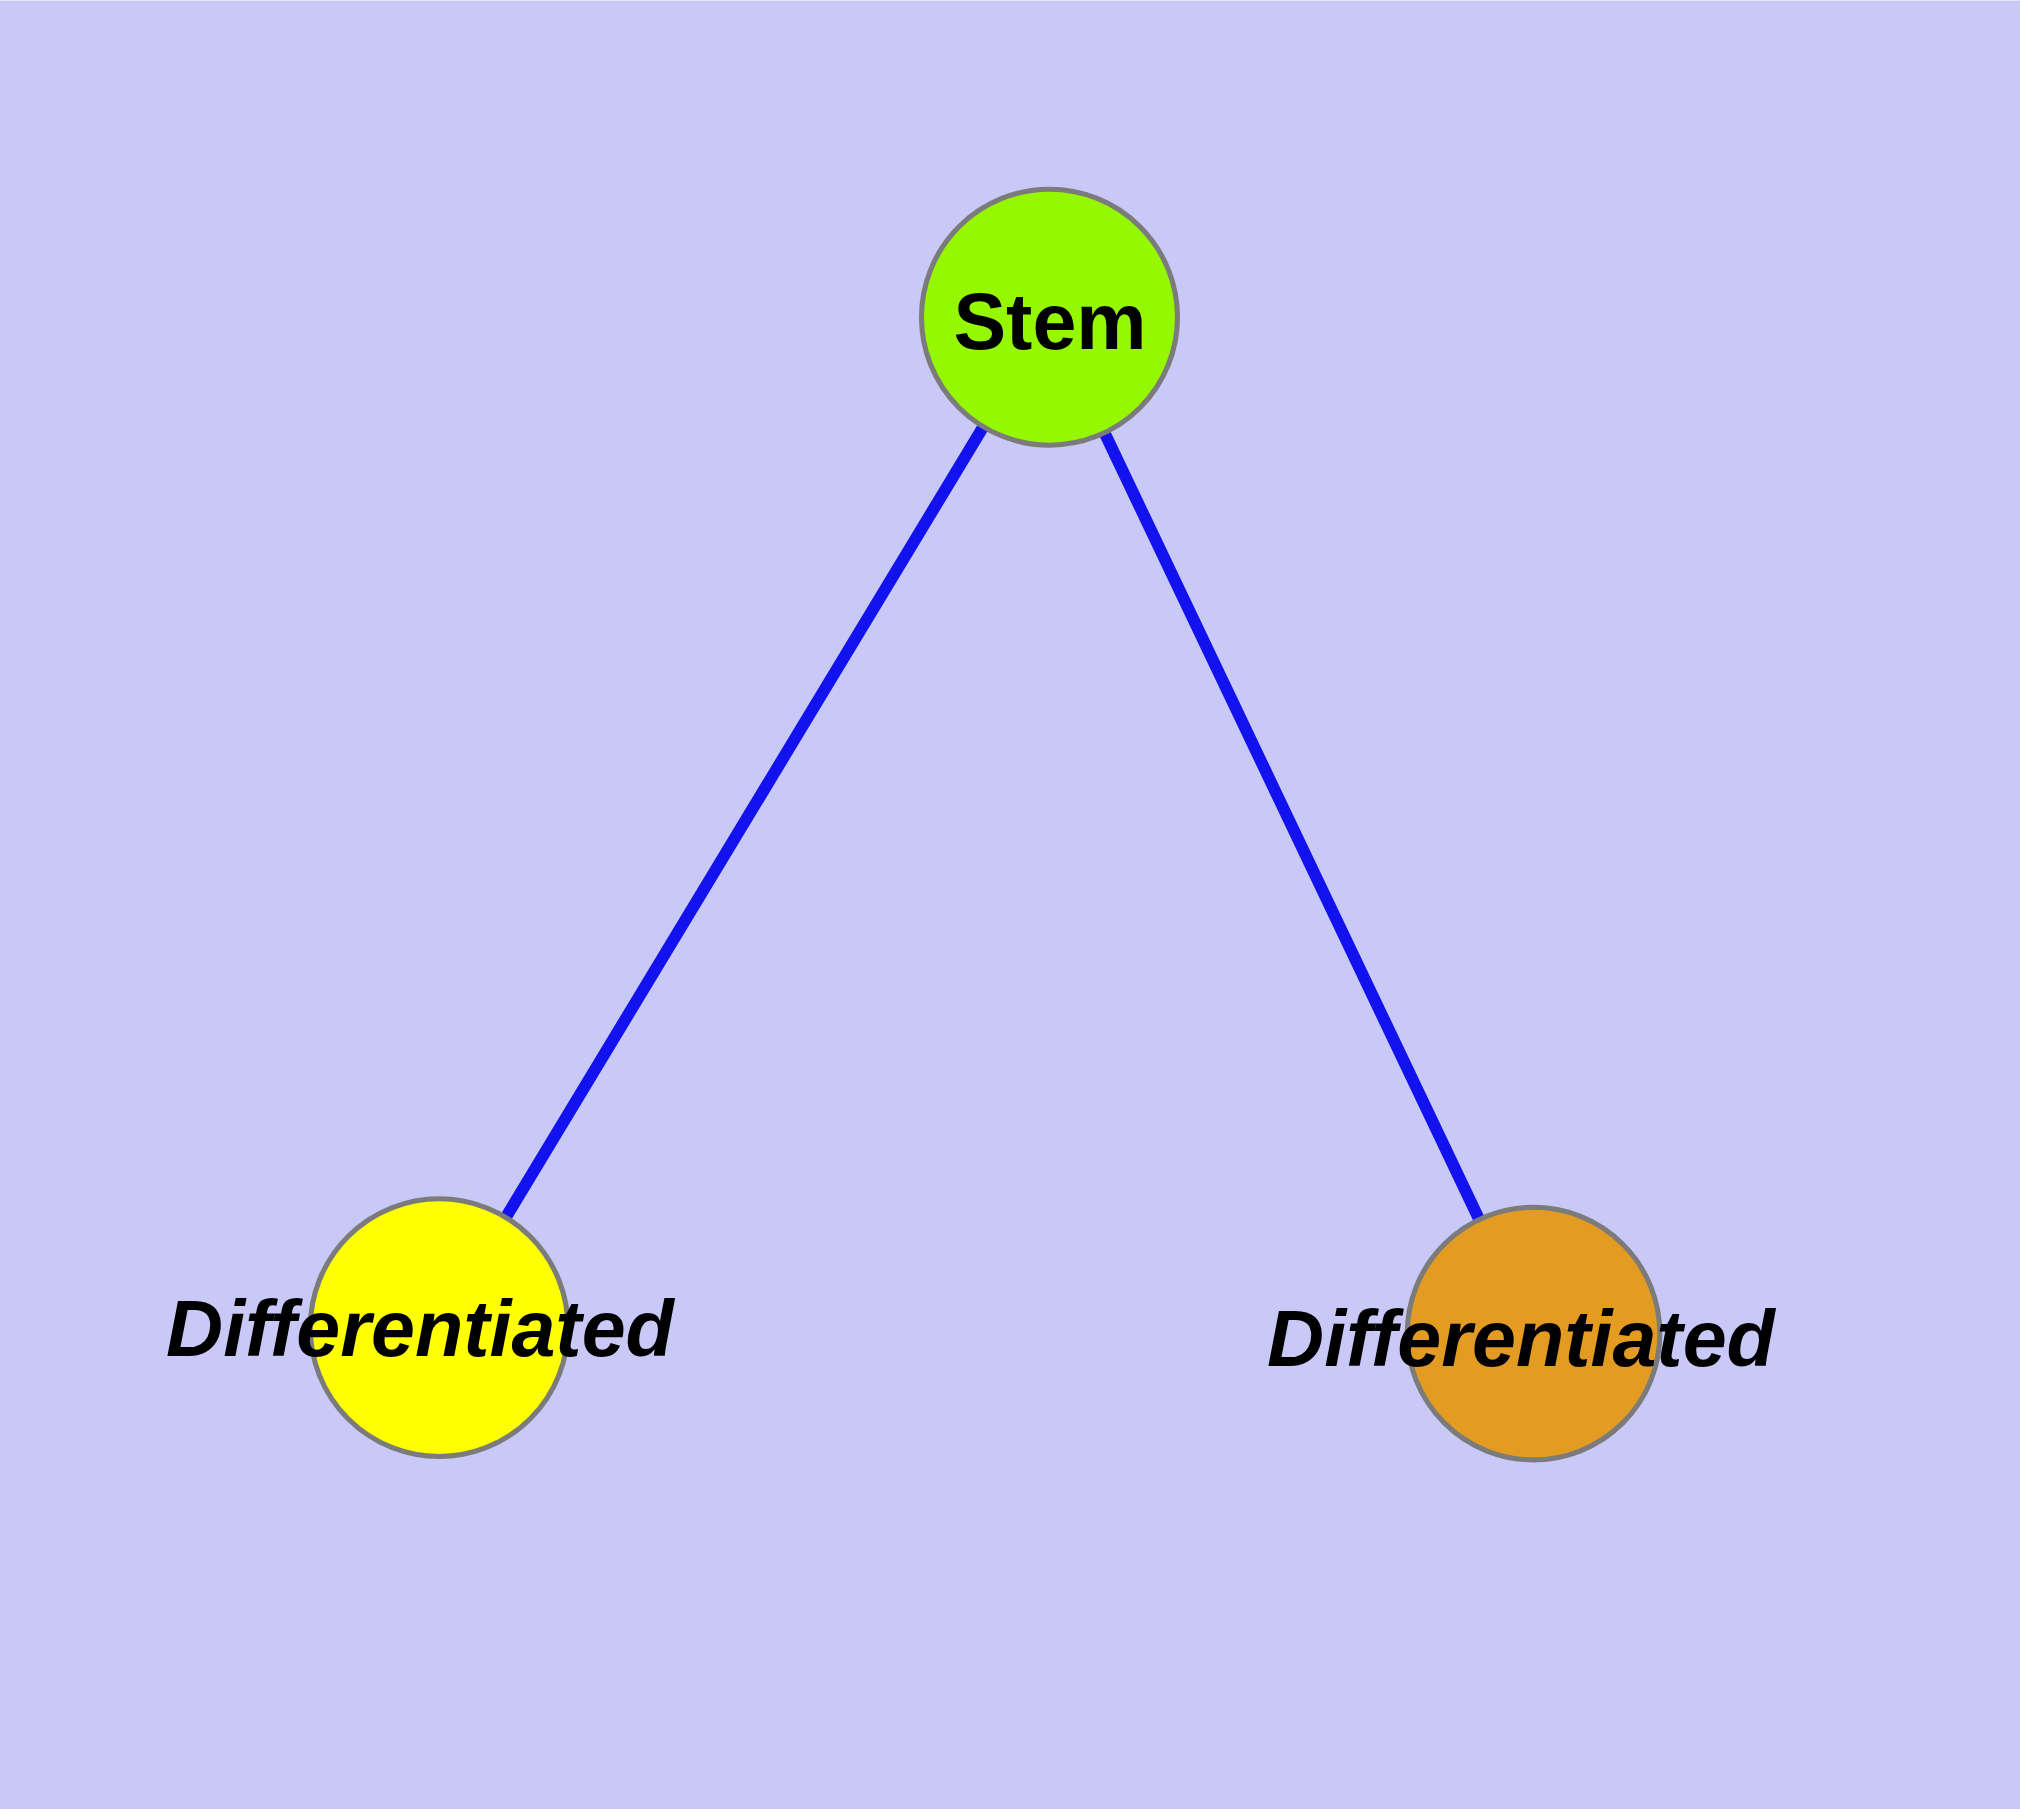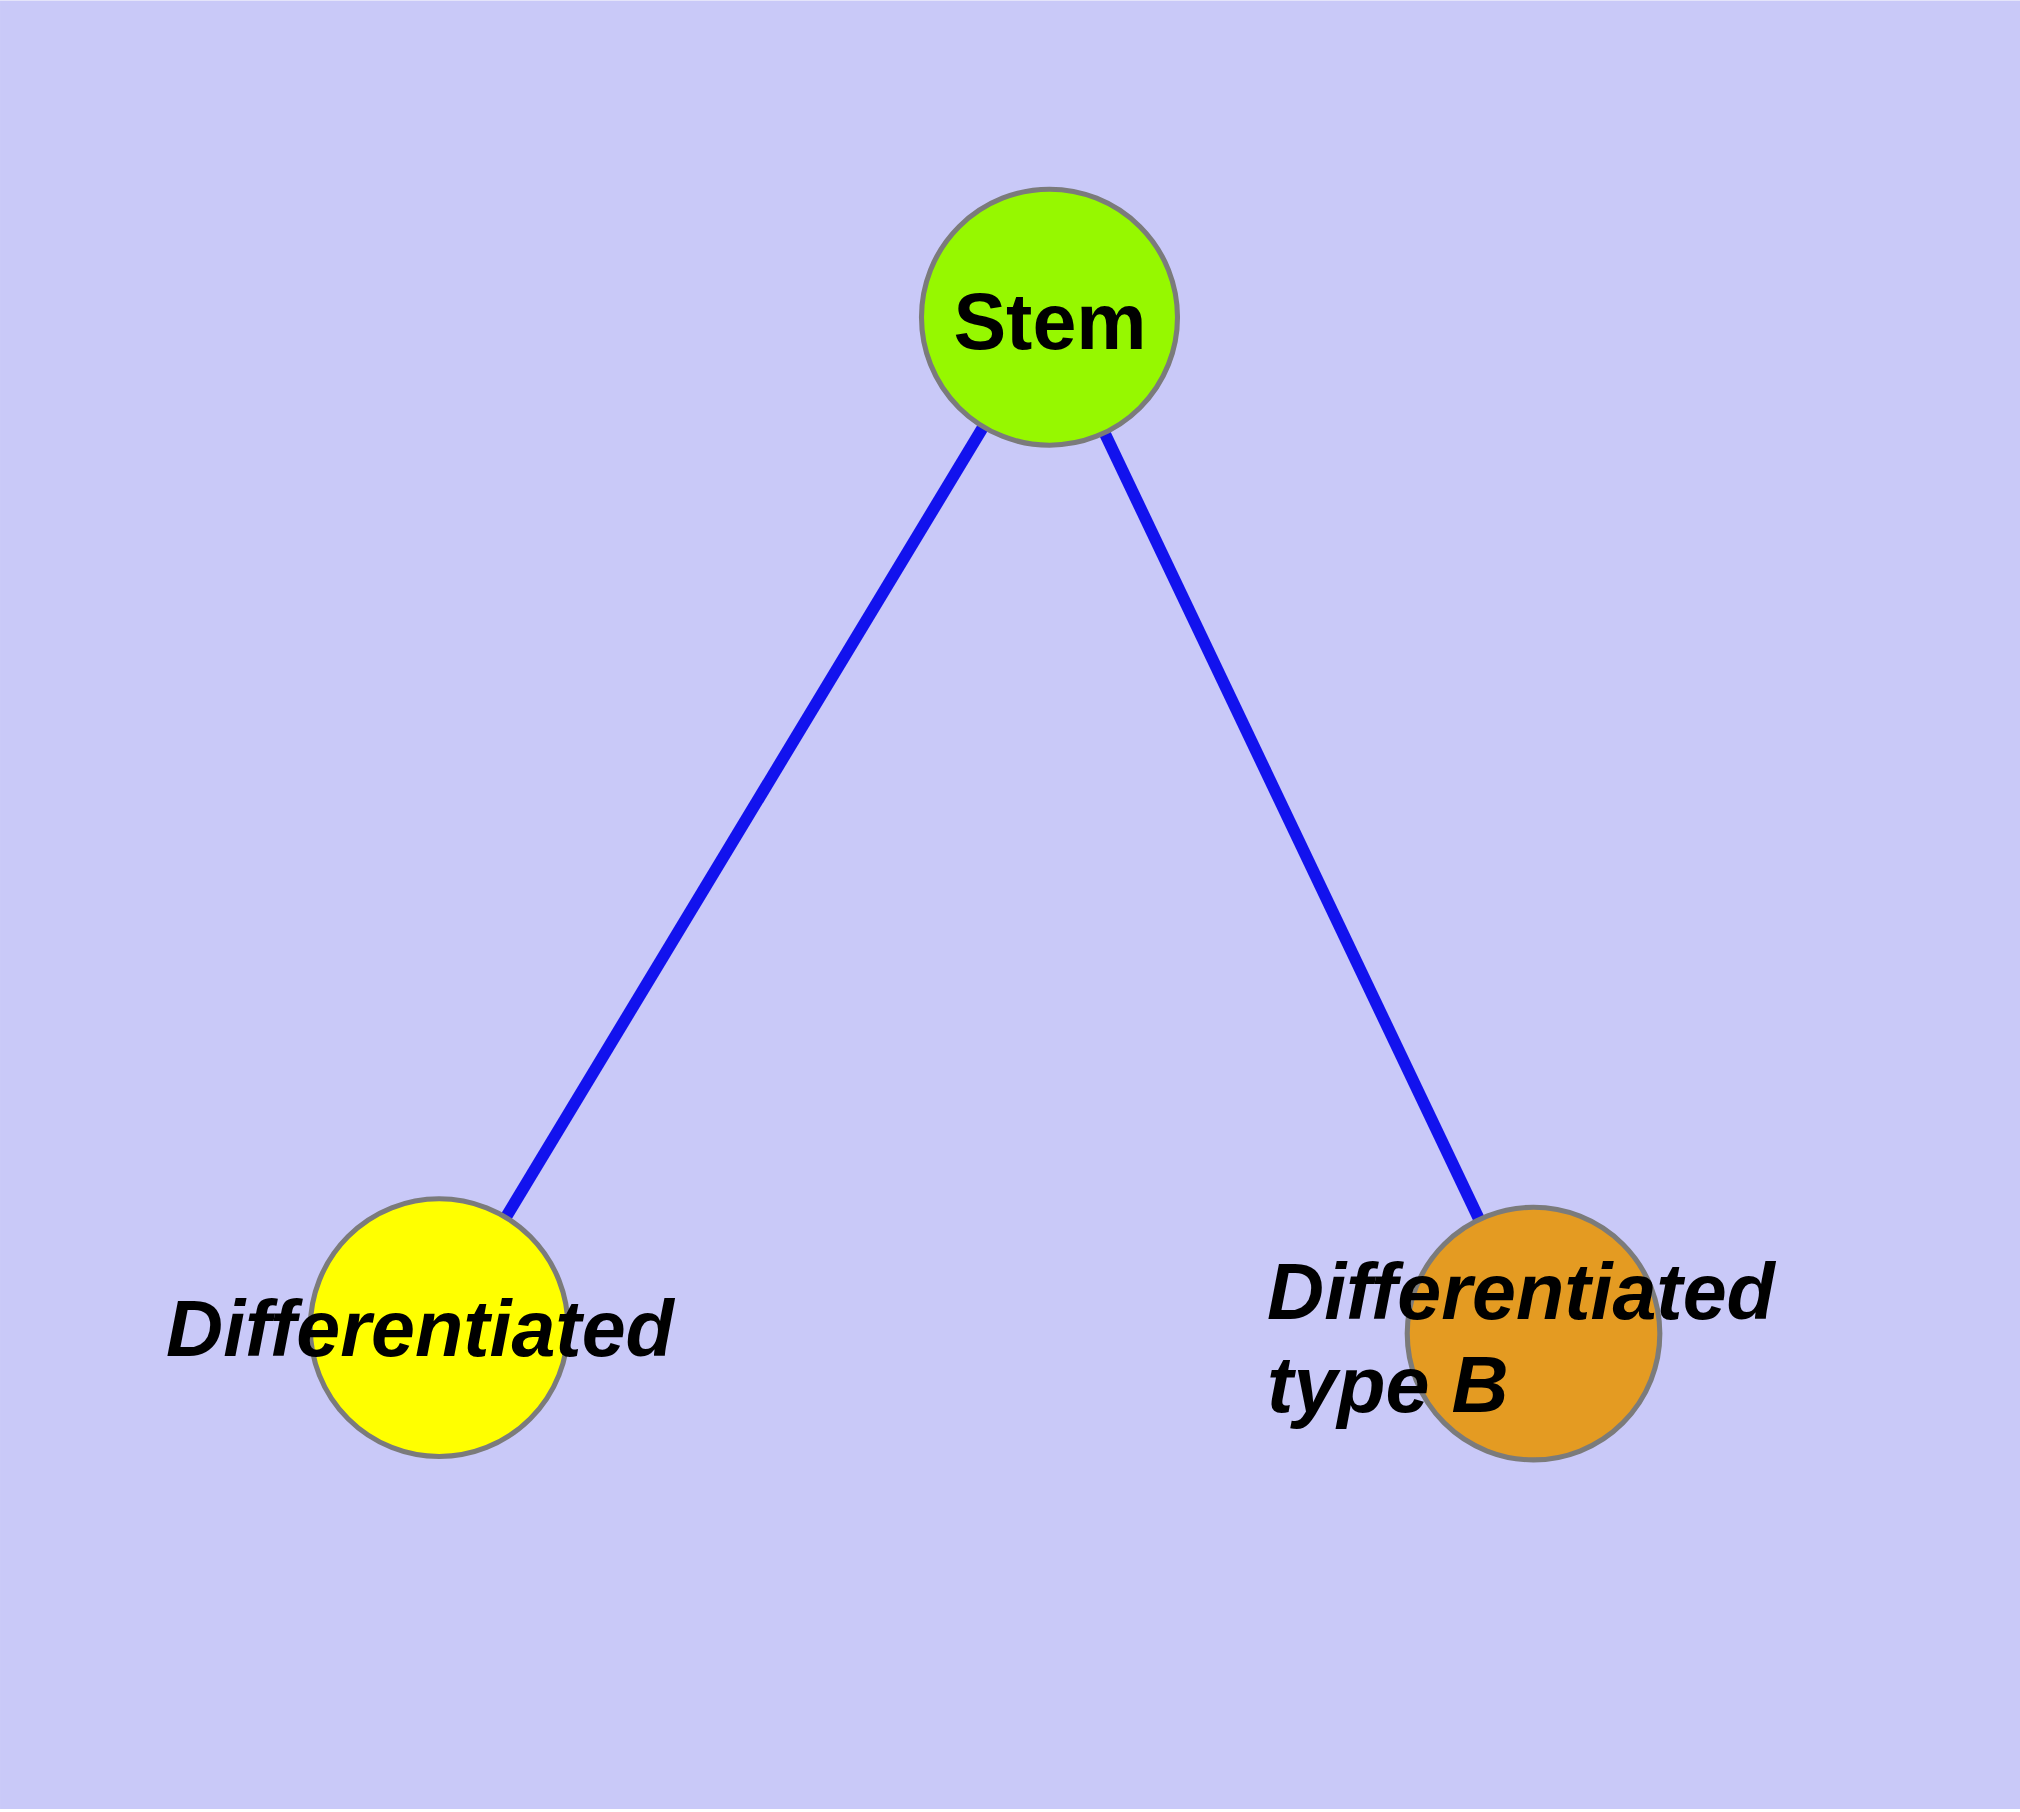--- a/index.html
+++ b/index.html
@@ -27,20 +27,21 @@
     height: 1809px;
     display: block;
   }
   .node-label {
     position: absolute;
     transform: translate(-50%, -50%);
     color: #000000;
     font-weight: bold;
     font-size: 79px;
     line-height: 93px;
+    text-align: center;
     white-space: nowrap;
     pointer-events: none;
   }
   .node-label .line { display: block; font-style: italic; }
   .label-stem   { left: 1050px; top: 320px; }
   .label-type-a { left: 420px;  top: 1327px; }
   .label-type-b { left: 1521px; top: 1337px; }
 </style>
 </head>
 <body>
@@ -60,17 +61,16 @@
   </svg>
 
   <div class="node-label label-stem">Stem</div>
 
   <div class="node-label label-type-a">
     <span class="line">Differentiated</span>
   </div>
 
   <div class="node-label label-type-b">
     <span class="line">Differentiated</span>
-    <span class="line">type B</span>
   </div>
 
 </div>
 
 
 </body></html>

